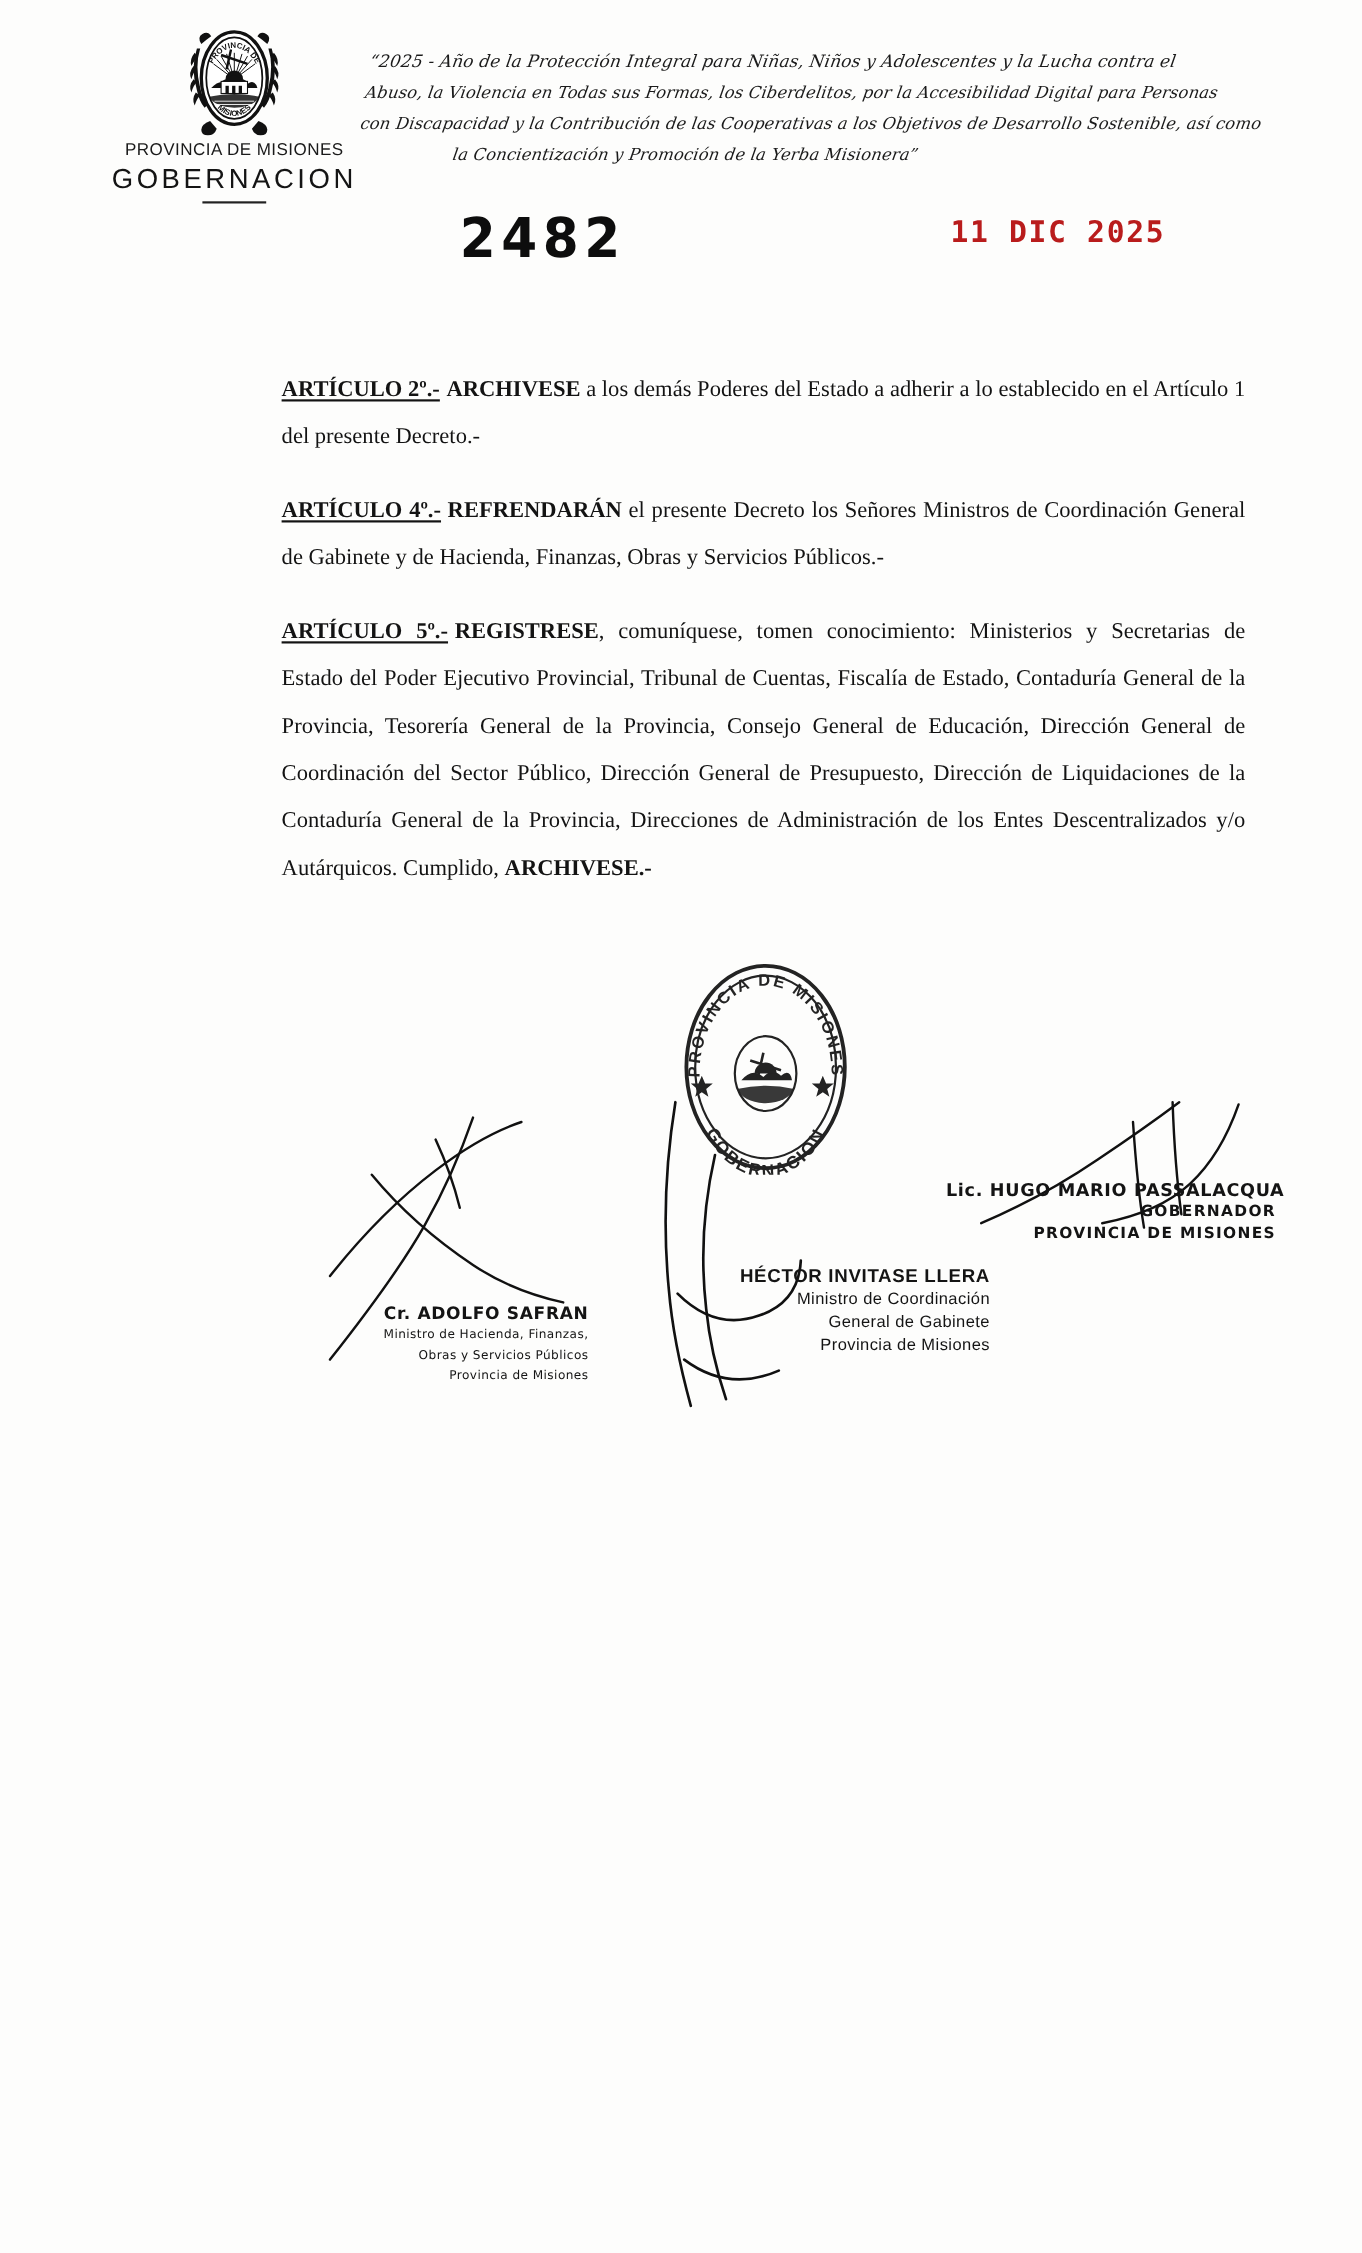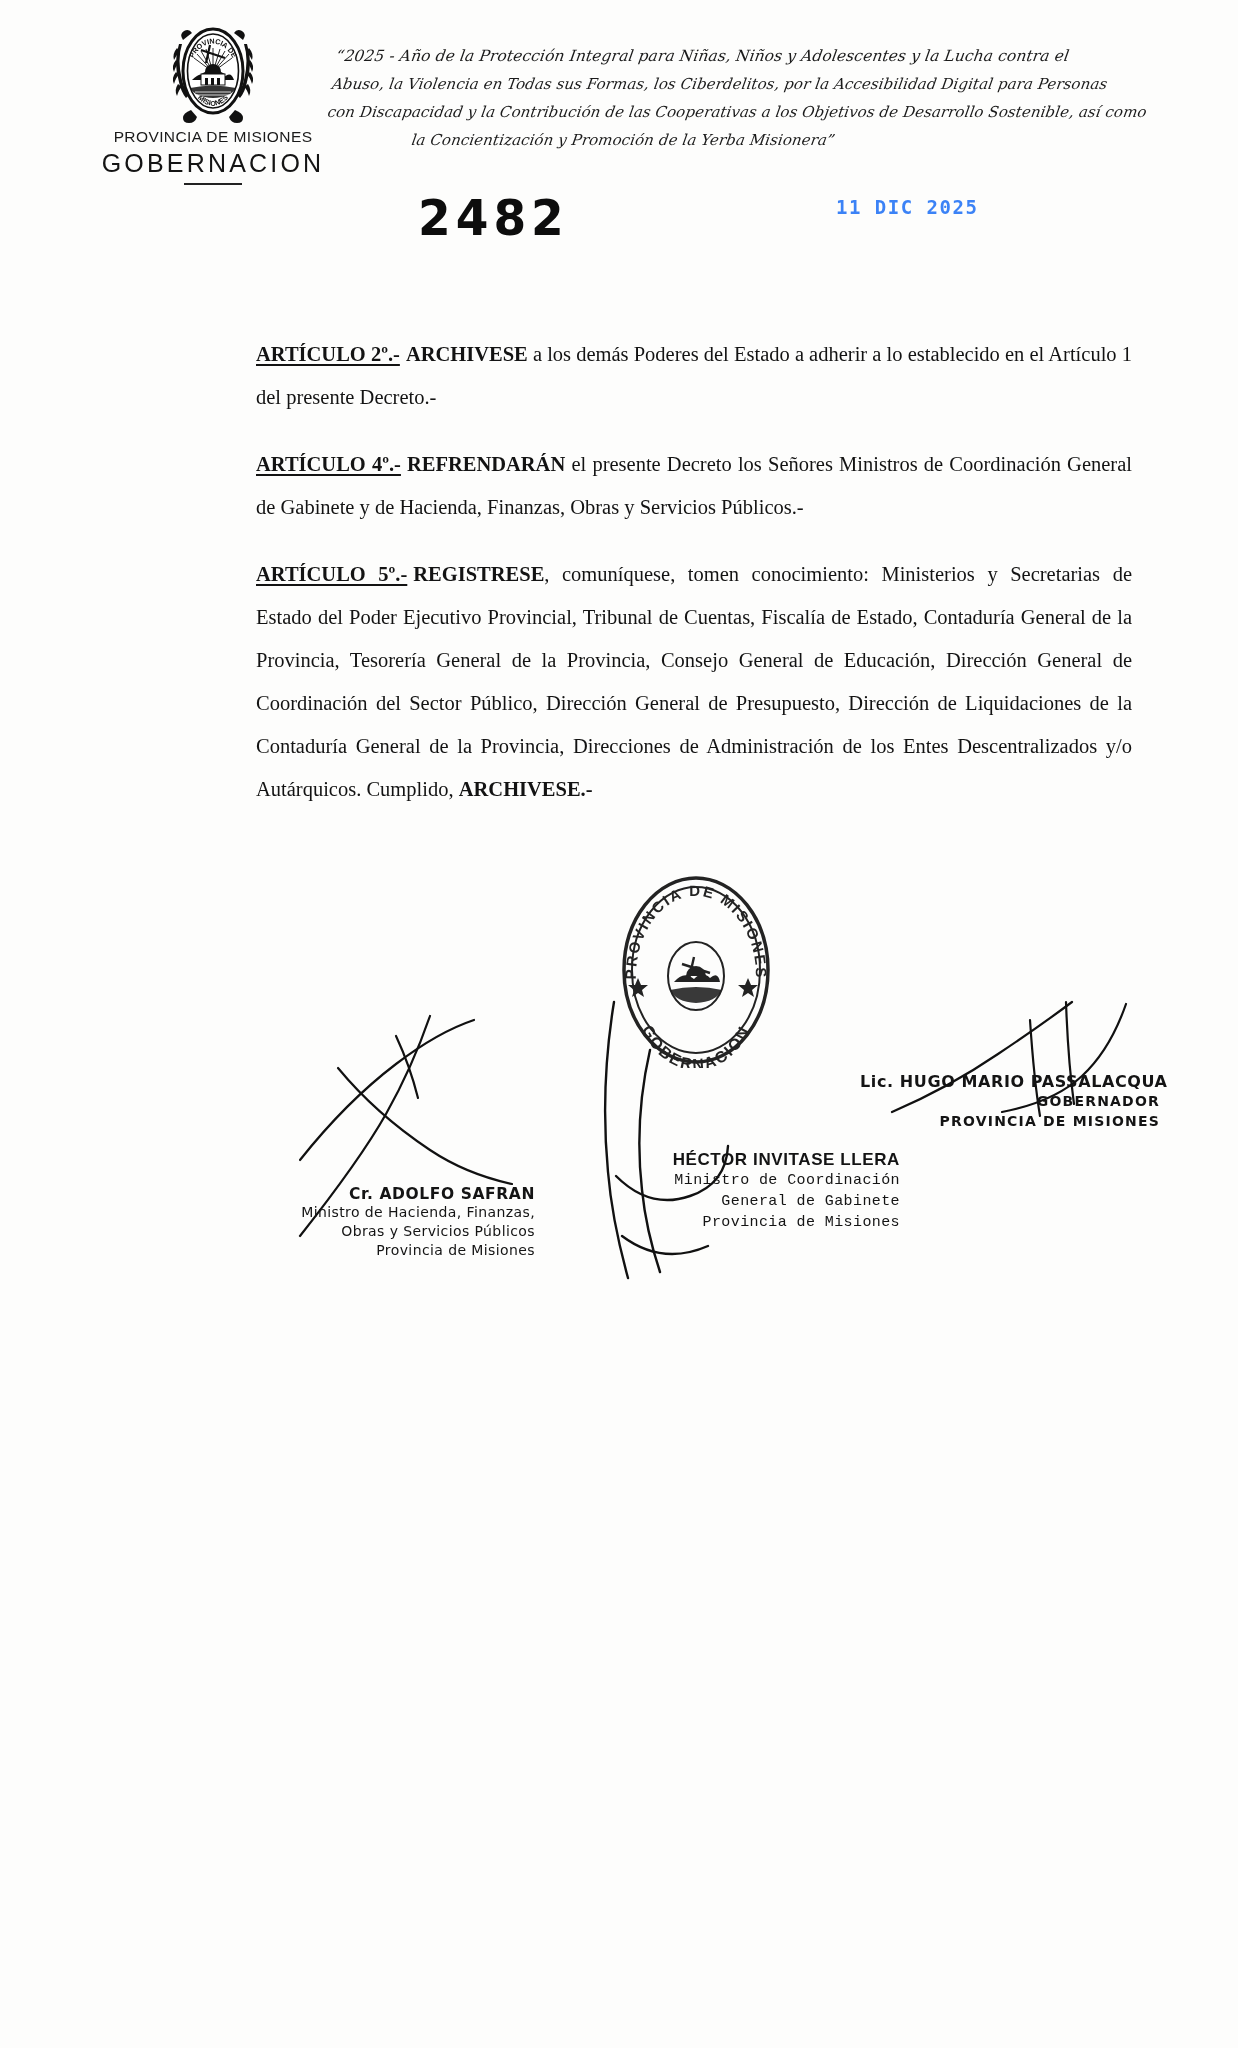--- a/index.html
+++ b/index.html
@@ -84,27 +84,27 @@
     top: 190px;
     font-family: "DejaVu Sans", sans-serif;
     font-weight: 700;
     font-size: 47px;
     letter-spacing: 5px;
     color: #0d0d0d;
     transform: scaleY(1.06);
   }
   .decree-date {
     position: absolute;
-    left: 836px;
+    left: 864px;
     top: 196px;
     font-family: "DejaVu Sans Mono", monospace;
     font-weight: 700;
-    font-size: 19px;
+    font-size: 27px;
     letter-spacing: 1.5px;
-    color: #3b82f6;
+    color: #b91c1c;
   }
 
   
   .body-text {
     position: absolute;
     left: 256px;
     top: 312px;
     width: 876px;
   }
   .article {
@@ -148,31 +148,31 @@
     font-family: "DejaVu Sans", sans-serif;
     color: #141414;
   }
   .sig .sig-name {
     font-weight: 700;
     font-size: 15px;
     letter-spacing: .6px;
     white-space: nowrap;
   }
   .sig .sig-line {
-    font-size: 14px;
+    font-size: 11px;
     letter-spacing: .4px;
     line-height: 19px;
     white-space: nowrap;
   }
 
   #sig-safran { left: 205px; top: 1185px; width: 330px; }
   #sig-safran .sig-name { font-size: 15.5px; }
   #sig-llera  { left: 590px; top: 1150px; width: 310px; }
   #sig-llera .sig-name { font-size: 17px; font-family: "Liberation Sans", sans-serif; }
-  #sig-llera .sig-line { font-family: Liberation Mono, monospace; font-size: 15px; line-height: 21px; }
+  #sig-llera .sig-line { font-family: Liberation Sans, sans-serif; font-size: 15px; line-height: 21px; }
   #sig-passalacqua { left: 860px; top: 1072px; width: 300px; }
   #sig-passalacqua .sig-name { font-size: 16px; }
   #sig-passalacqua .sig-line { font-weight: 700; font-size: 14px; letter-spacing: 1.2px; line-height: 20px; }
 
   .ink { position: absolute; pointer-events: none; }
 </style>
 </head>
 <body>
 
 <div class="page">

